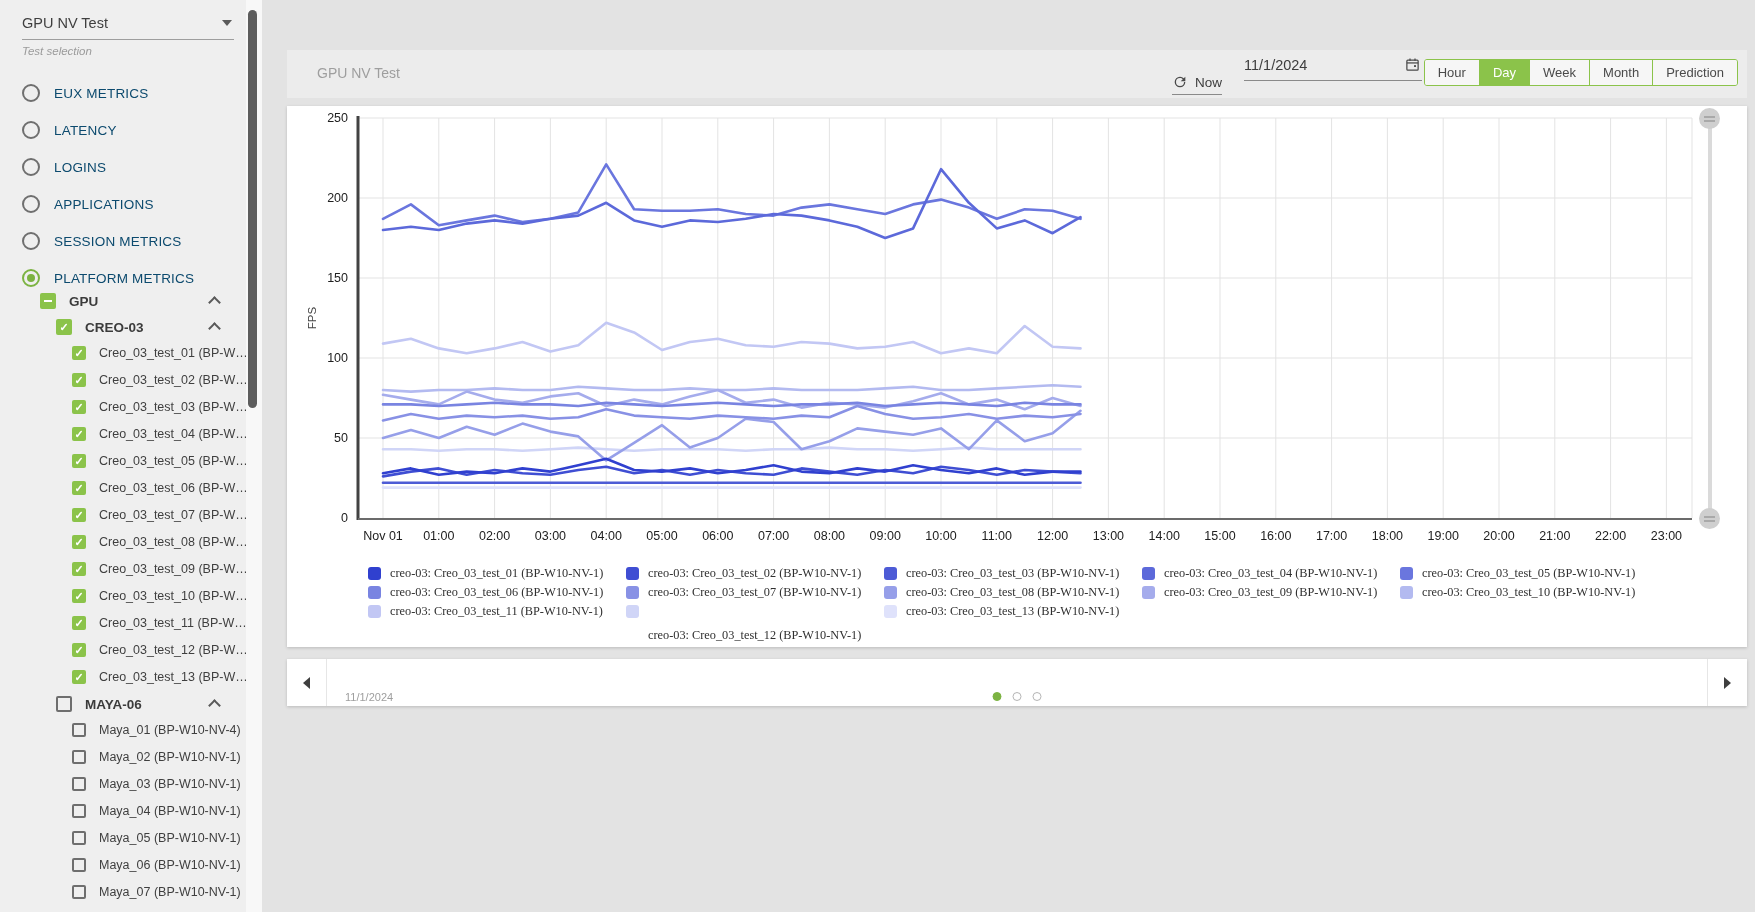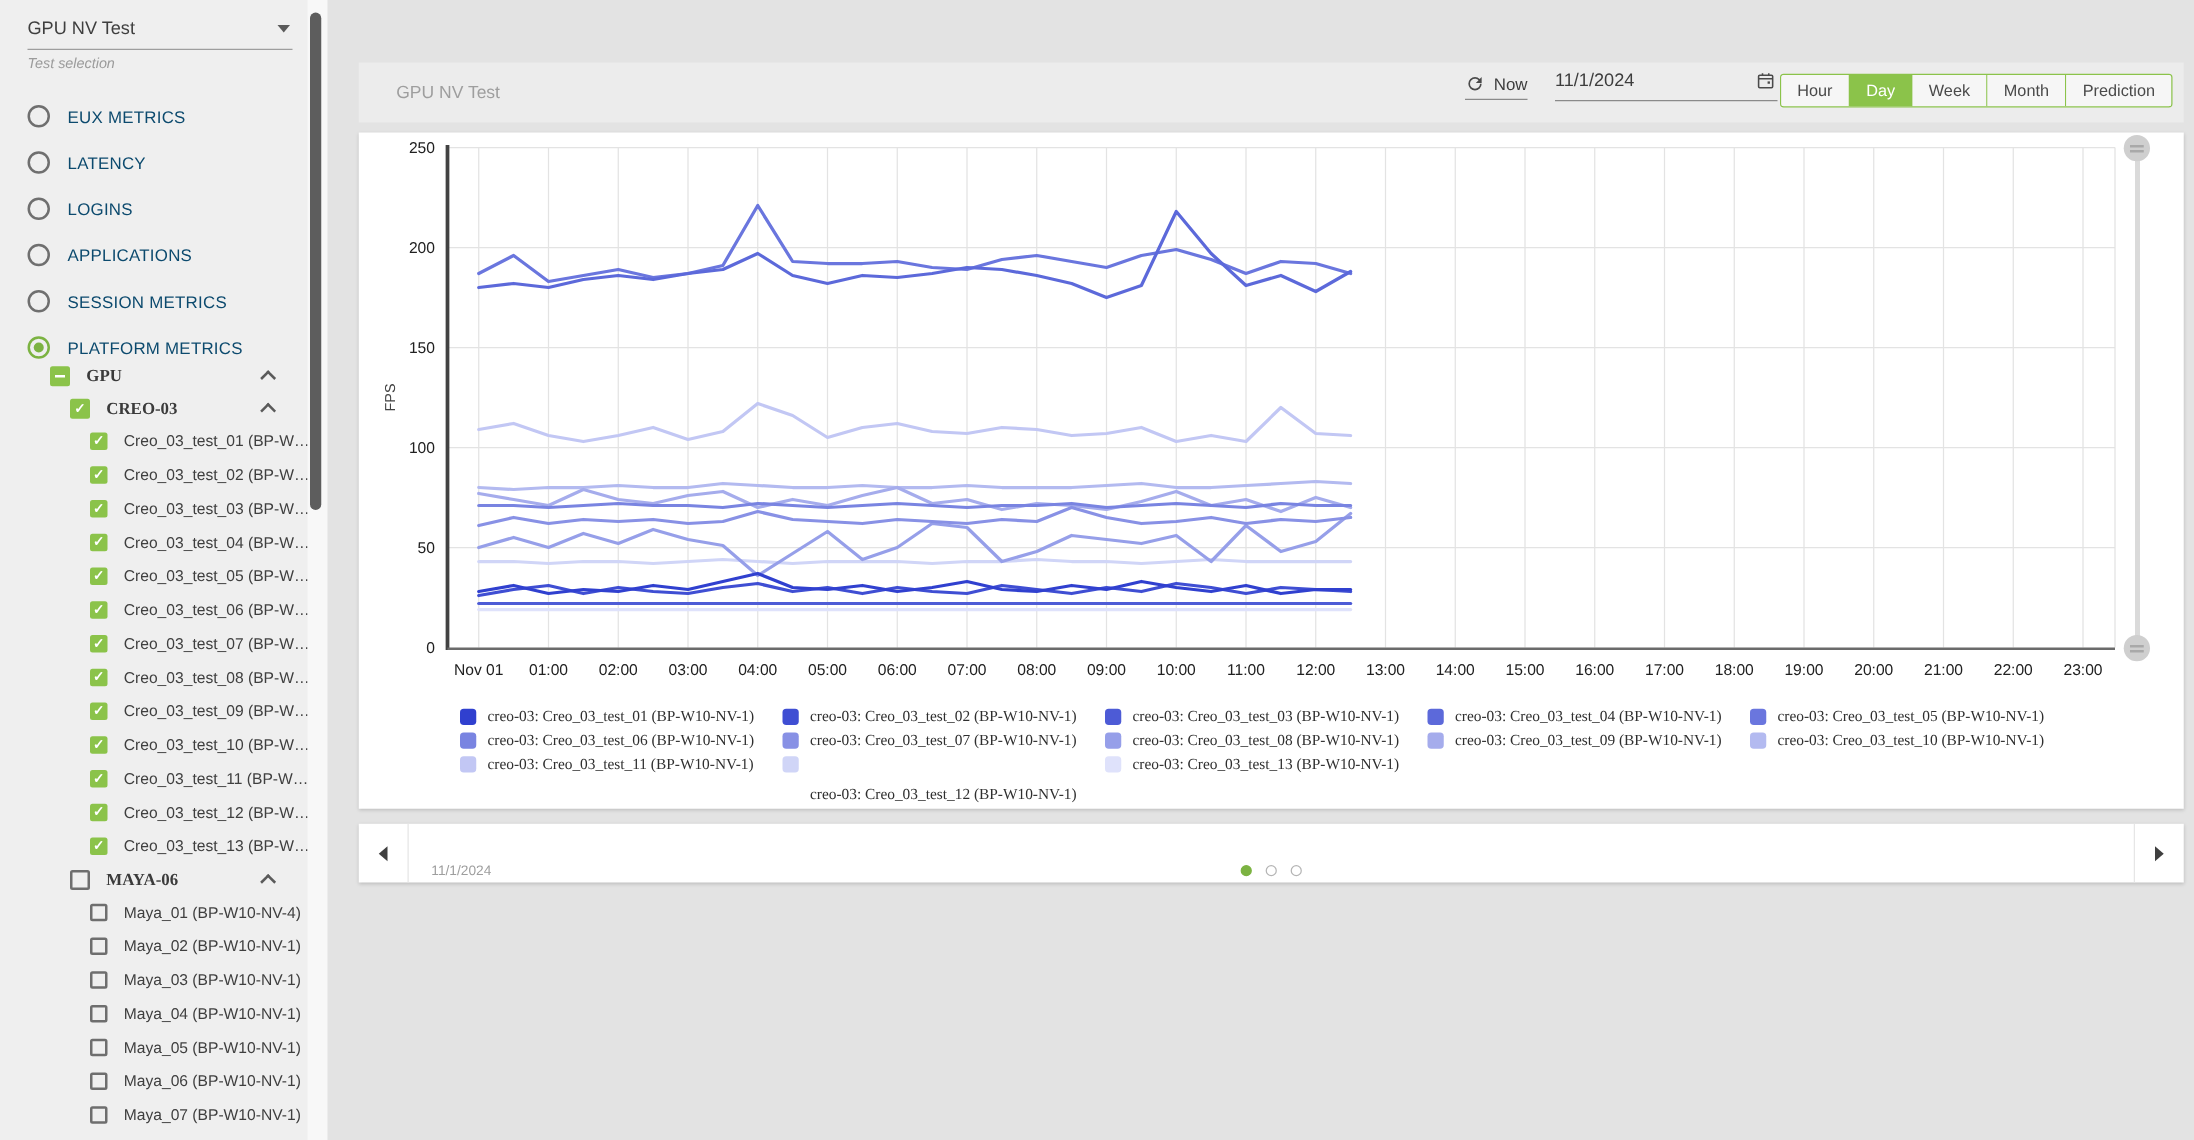--- a/index.html
+++ b/index.html
@@ -29,21 +29,21 @@
   .radio-row { display:flex; align-items:center; height:20px; margin-bottom:17px; cursor:pointer; }
   .radio { width:18px; height:18px; border:2px solid #6f6f6f; border-radius:50%; margin-right:14px;
            position:relative; flex:none; background:#efefef; }
   .radio.sel { border-color:#7cb342; }
   .radio.sel::after { content:""; position:absolute; left:3px; top:3px; width:8px; height:8px;
                       border-radius:50%; background:#7cb342; }
   .radio-label { font-size:13.5px; letter-spacing:0.2px; color:#0c4a6e; }
 
   .tree { position:absolute; left:0; top:291px; width:248px; }
   .tree-row { position:relative; display:flex; align-items:center; height:20px; margin-bottom:7px; cursor:pointer; }
-  .tree-row.hdr { margin-bottom:6px;font-family:Liberation Serif, serif; }
+  .tree-row.hdr { margin-bottom:6px; }
   .pl-gpu { padding-left:40px; }
   .pl-host { padding-left:56px; }
   .pl-child { padding-left:72px; }
   .cb { flex:none; display:inline-flex; align-items:center; justify-content:center;
         border-radius:2px; margin-right:13px; font-weight:bold; }
   .cb.big { width:16px; height:16px; }
   .cb.small { width:14px; height:14px; }
   .cb.checked { background:#8bc34a; color:#fff; font-size:11px; line-height:1; }
   .cb.indet { background:#8bc34a; position:relative; }
   .cb.indet::after { content:""; width:8px; height:2px; background:#fff; }
@@ -56,21 +56,21 @@
 
   
   .tabs { position:absolute; left:287px; top:14px; height:36px; display:flex; }
   .tab { height:36px; display:flex; align-items:center; padding:0 27px; font-size:13px;
          letter-spacing:0.4px; color:#5f5f5f; cursor:pointer; }
   .tab.active { background:#ffffff; border-top:3px solid #7cb342; color:#3a3a3a; }
 
   
   .toolbar { position:absolute; left:287px; top:50px; width:1460px; height:48px; background:#ececec; }
   .tb-title { position:absolute; left:30px; top:15px; font-size:14px; color:#9e9e9e; }
-  .now-btn { position:absolute; left:885px; top:9px; display:flex; align-items:center; gap:7px;
+  .now-btn { position:absolute; left:885px; top:24px; display:flex; align-items:center; gap:7px;
              padding-bottom:4px; border-bottom:1.5px solid #8a8a8a; cursor:pointer; }
   .now-btn svg { width:16px; height:16px; }
   .now-label { font-size:13.5px; color:#3d3d3d; }
   .date-field { position:absolute; left:957px; top:6px; width:178px; border-bottom:1.5px solid #8a8a8a;
                 padding-bottom:6px; cursor:pointer; }
   .date-value { font-size:14.5px; color:#3d3d3d; }
   .cal-icon { position:absolute; right:2px; top:1px; width:15px; height:15px; }
   .range-group { position:absolute; right:9px; top:9px; display:flex; border:1px solid #8bc34a;
                  border-radius:3px; overflow:hidden; }
   .range-btn { padding:5px 13px; font-size:13px; color:#4a4a4a; background:#f6f6f6;

